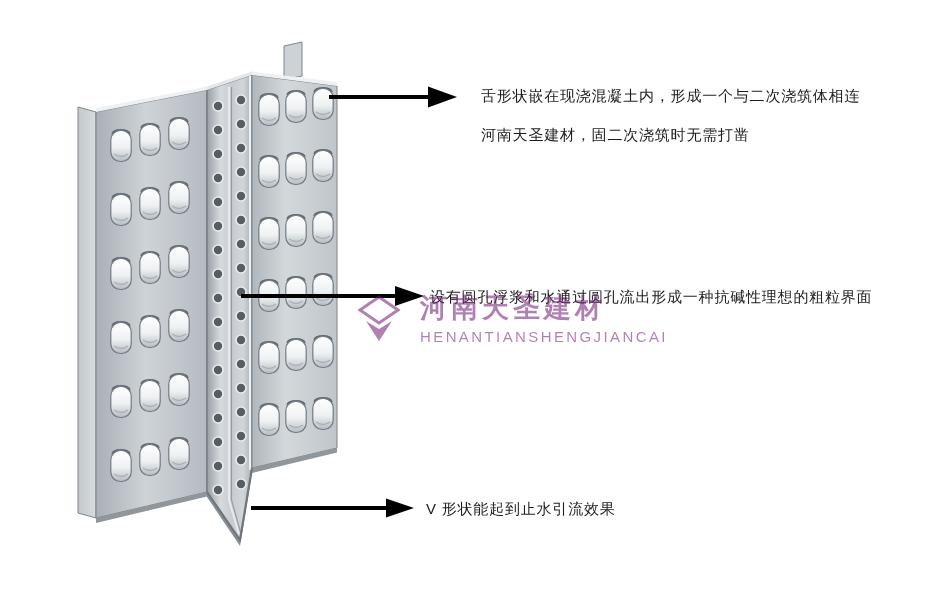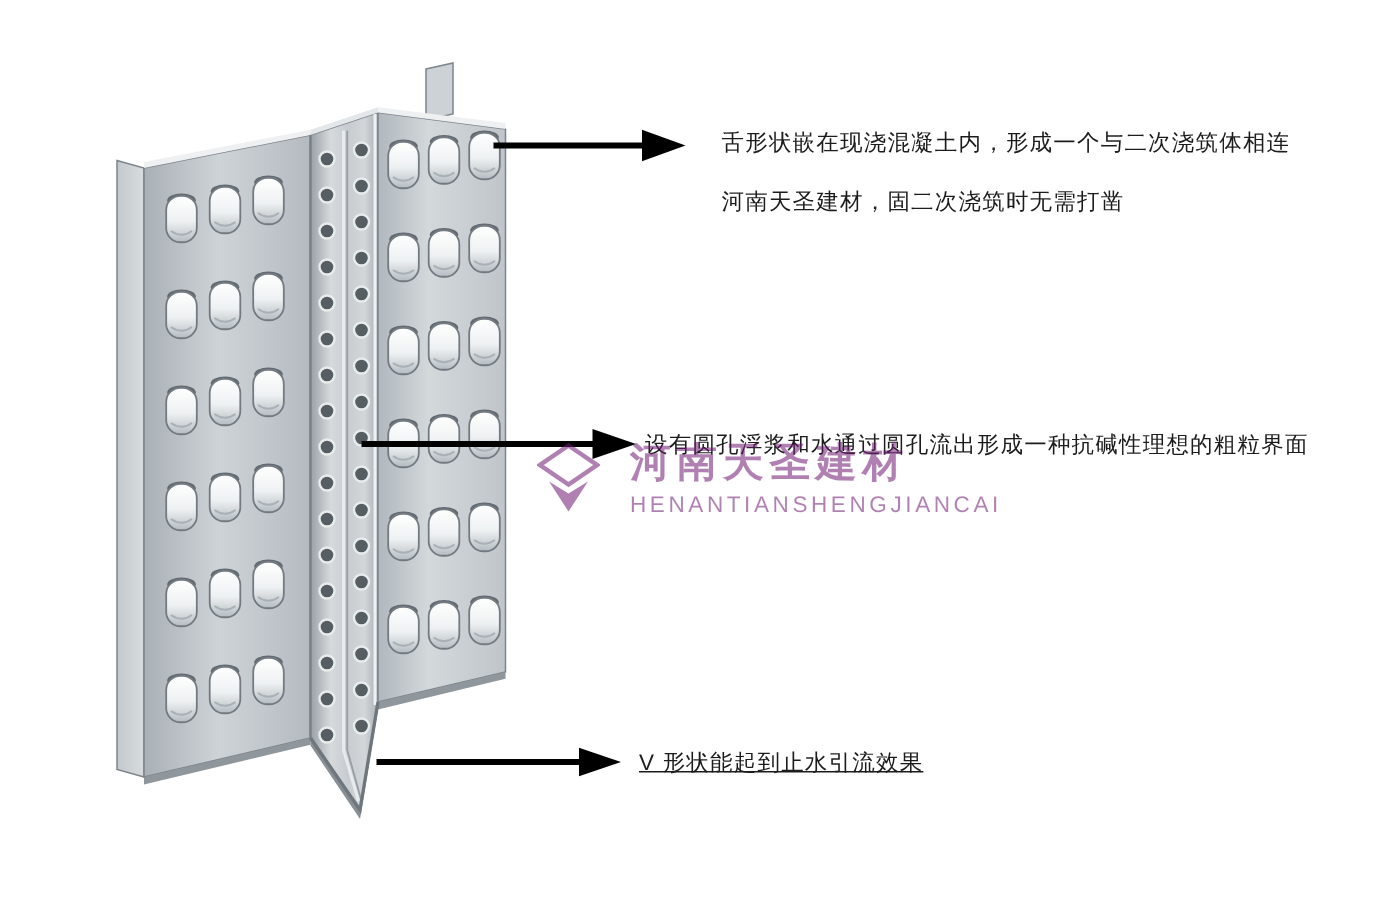--- a/index.html
+++ b/index.html
@@ -210,21 +210,21 @@
 
   <div class="annotation" style="left:481px;top:86px;">
     <div class="line">舌形状嵌在现浇混凝土内，形成一个与二次浇筑体相连</div>
     <div class="line">河南天圣建材，固二次浇筑时无需打凿</div>
   </div>
 
   <div class="annotation" style="left:430px;top:287px;">
     <div class="line">设有圆孔浮浆和水通过圆孔流出形成一种抗碱性理想的粗粒界面</div>
   </div>
 
-  <div class="annotation" style="left:426px;top:499px;text-decoration:underline;">
+  <div class="annotation" style="left:426px;top:499px;">
     <div class="line">V 形状能起到止水引流效果</div>
   </div>
 
   <div class="watermark">
     <svg width="42" height="48" viewBox="0 0 42 48">
       <polygon points="21,2 40,15 21,28 2,15" fill="none" stroke="currentColor" stroke-width="3"></polygon>
       <polygon points="8,26 21,46 34,26 21,34" fill="currentColor"></polygon>
     </svg>
     <div class="wm-text">
       <div class="wm-cn">河南天圣建材</div>

